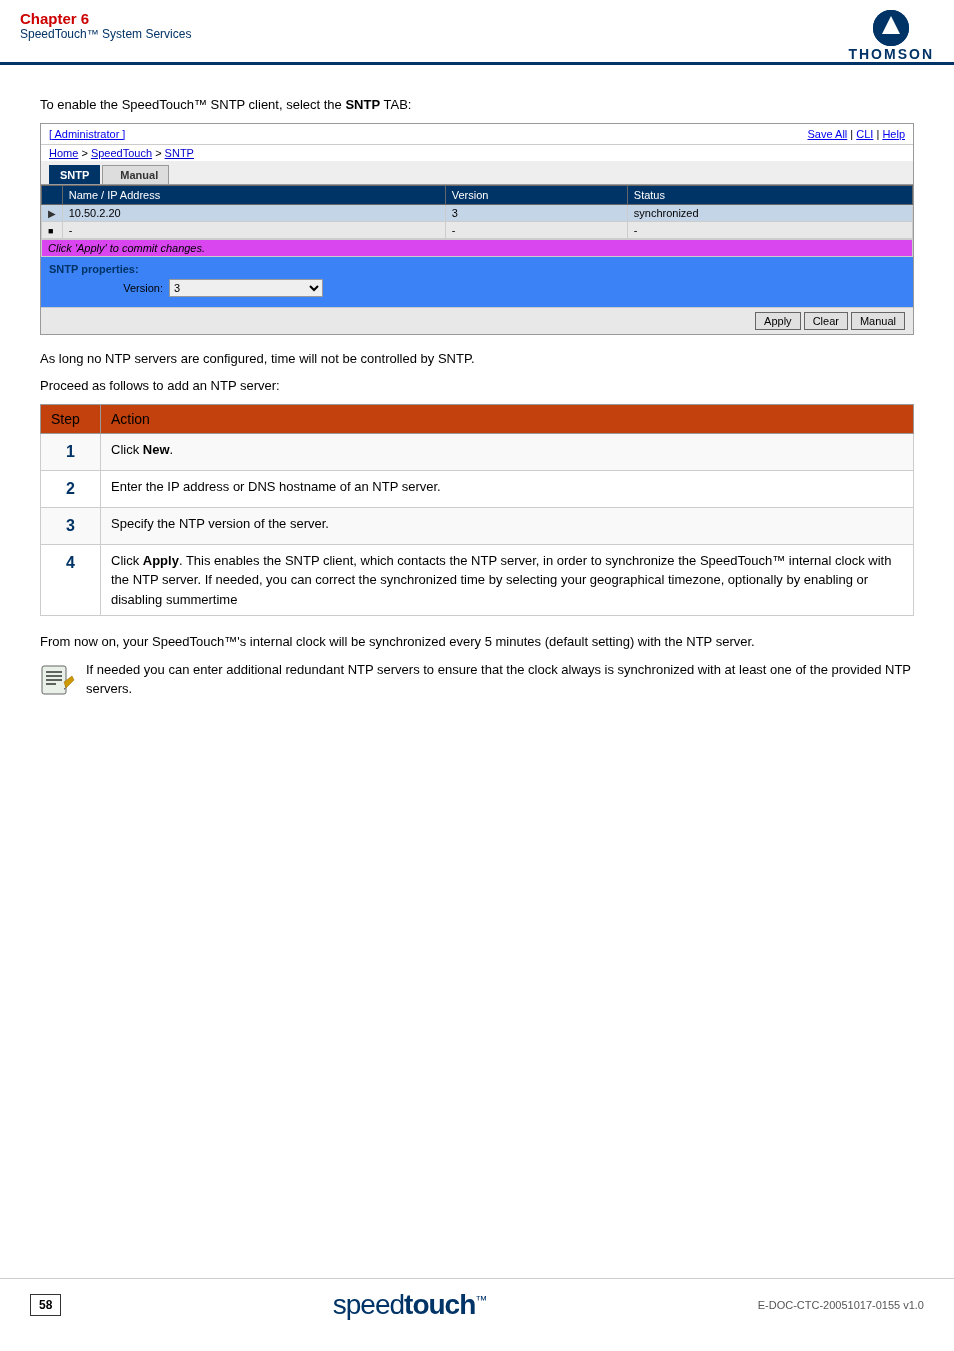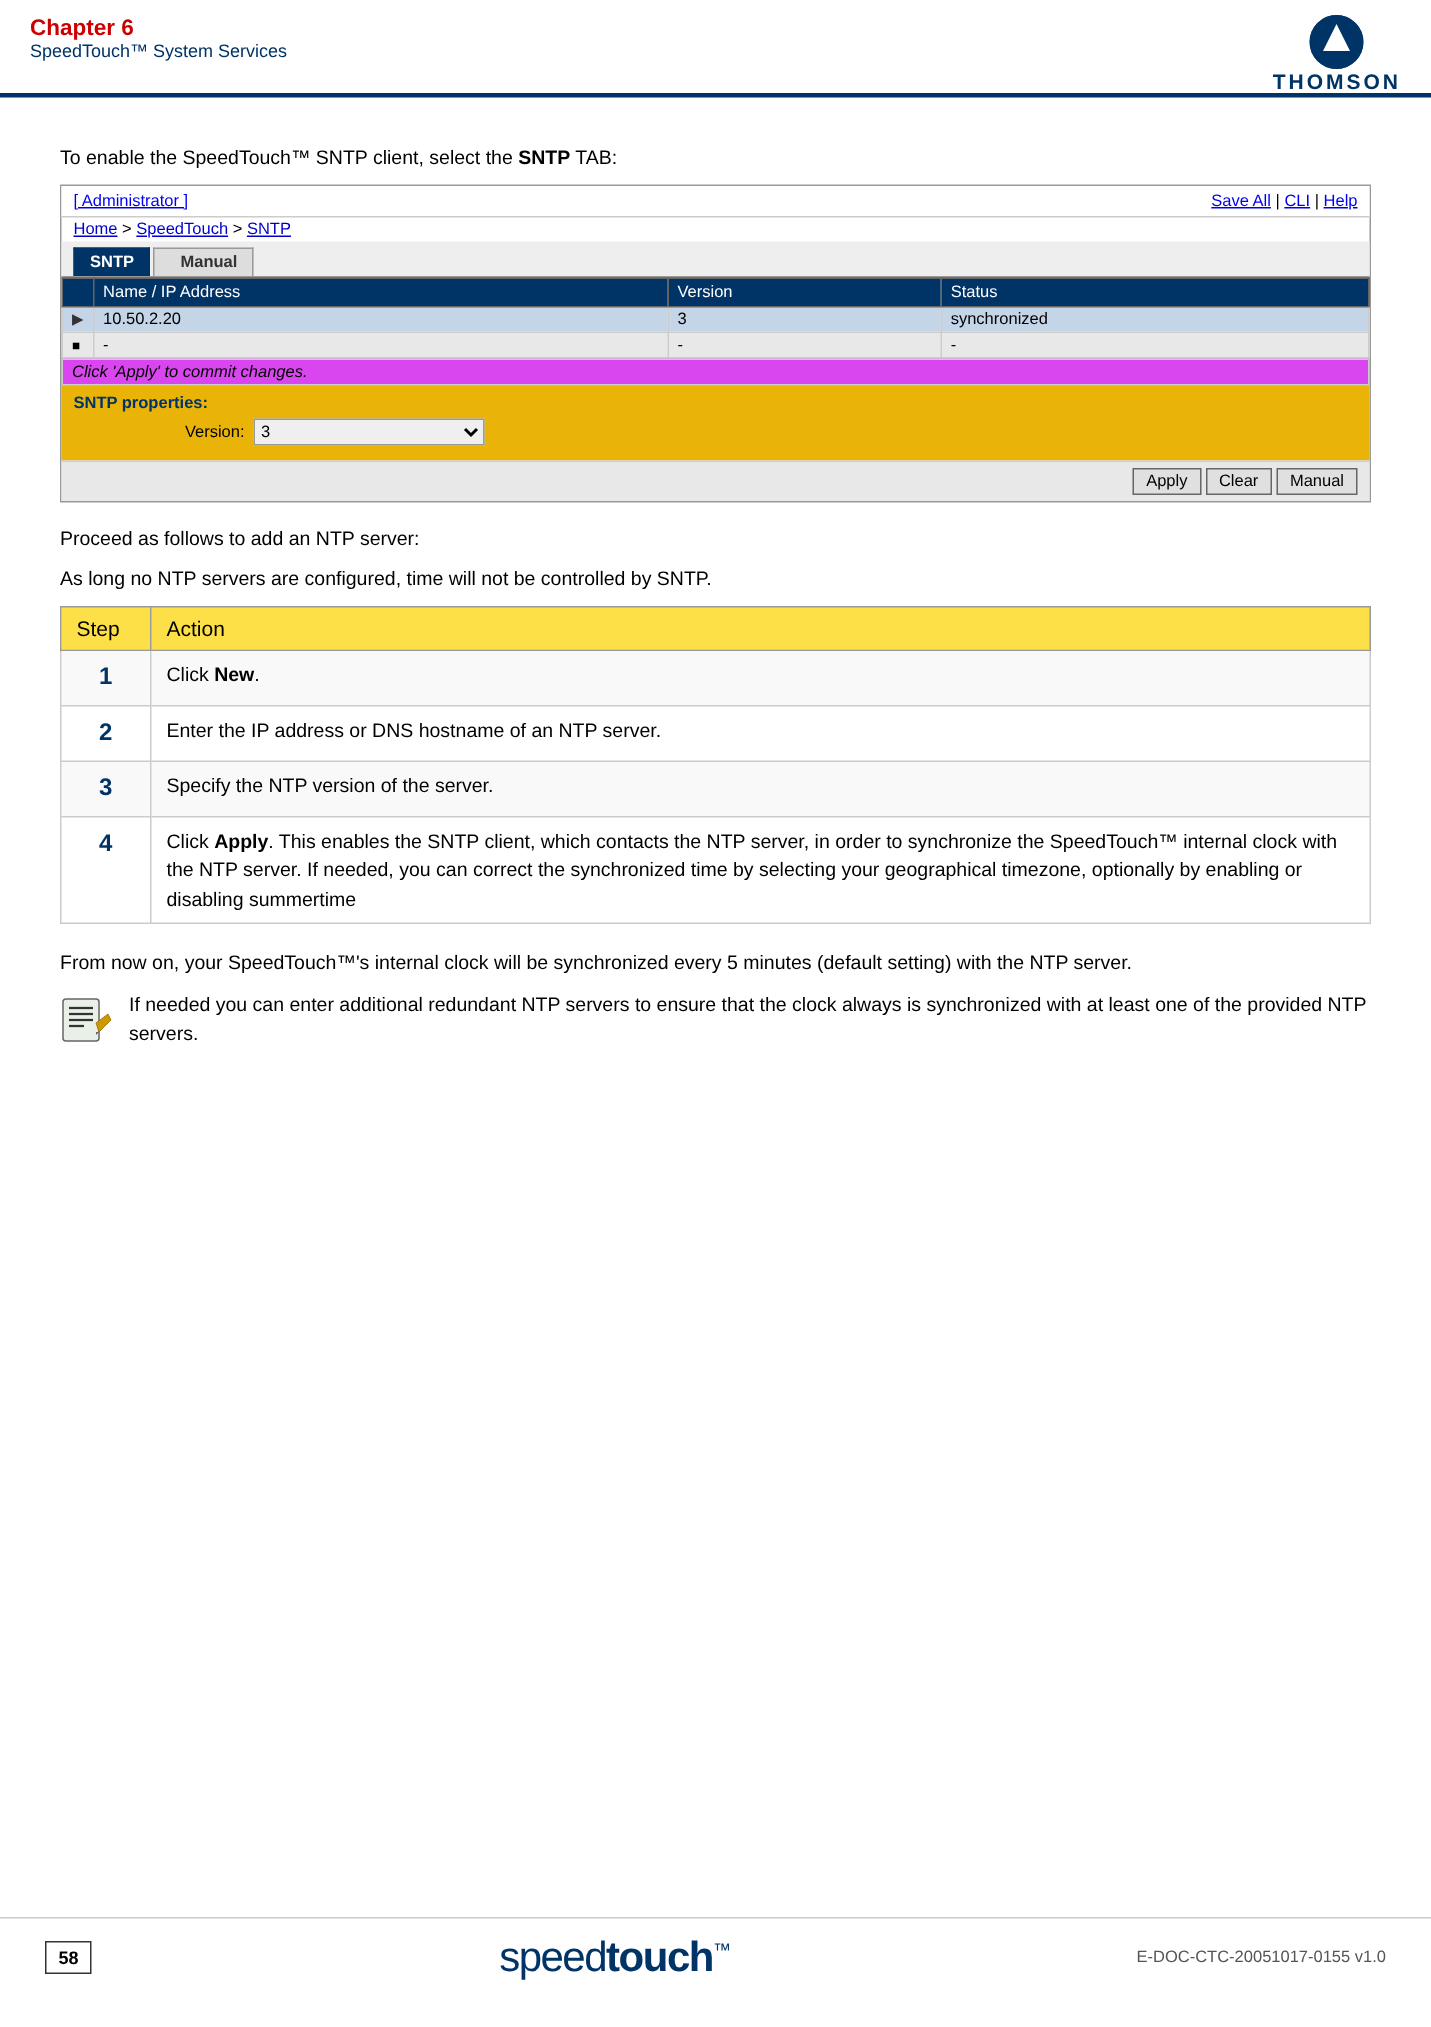--- a/index.html
+++ b/index.html
@@ -141,21 +141,21 @@
       background: #d946ef;
       border: 1px solid #ccc;
       padding: 2px 6px;
       font-size: 11px;
       font-style: italic;
     }
 
     
     .ui-properties {
       padding: 6px 8px;
-      background: #eab308;
+      background: #3b82f6;
     }
     .ui-prop-title {
       font-weight: bold;
       font-size: 11px;
       color: #003366;
       margin-bottom: 4px;
     }
     .ui-prop-row {
       display: flex;
       align-items: center;
@@ -204,21 +204,21 @@
       line-height: 1.5;
     }
 
     
     .steps-table {
       width: 100%;
       border-collapse: collapse;
       margin-bottom: 16px;
     }
     .steps-table th {
-      background: #fde047;
+      background: #c2410c;
       padding: 6px 10px;
       text-align: left;
       font-size: 14px;
       font-weight: normal;
       border: 1px solid #999;
     }
     .steps-table td {
       padding: 6px 10px;
       vertical-align: top;
       border: 1px solid #ccc;
@@ -410,22 +410,22 @@
           </div>
         </div>
 
         <div class="ui-buttons">
           <button class="ui-btn">Apply</button>
           <button class="ui-btn">Clear</button>
           <button class="ui-btn">Manual</button>
         </div>
       </div>
 
+      <p class="body-text">As long no NTP servers are configured, time will not be controlled by SNTP.</p>
       <p class="body-text">Proceed as follows to add an NTP server:</p>
-      <p class="body-text">As long no NTP servers are configured, time will not be controlled by SNTP.</p>
 
       <table class="steps-table">
         <thead>
           <tr>
             <th style="width:60px;">Step</th>
             <th>Action</th>
           </tr>
         </thead>
         <tbody>
           <tr>

